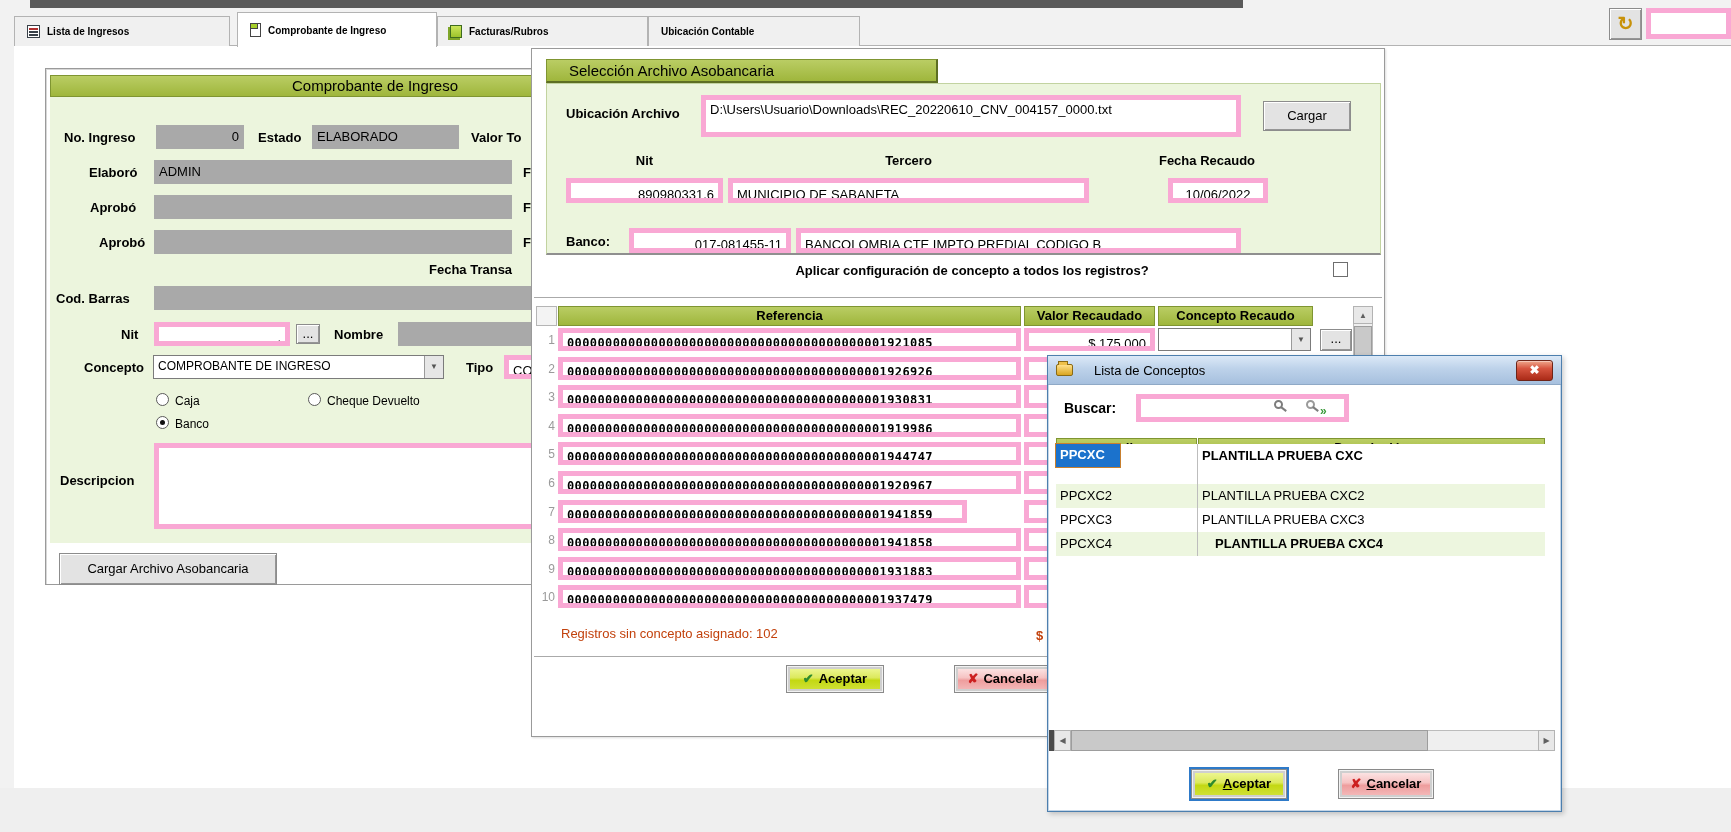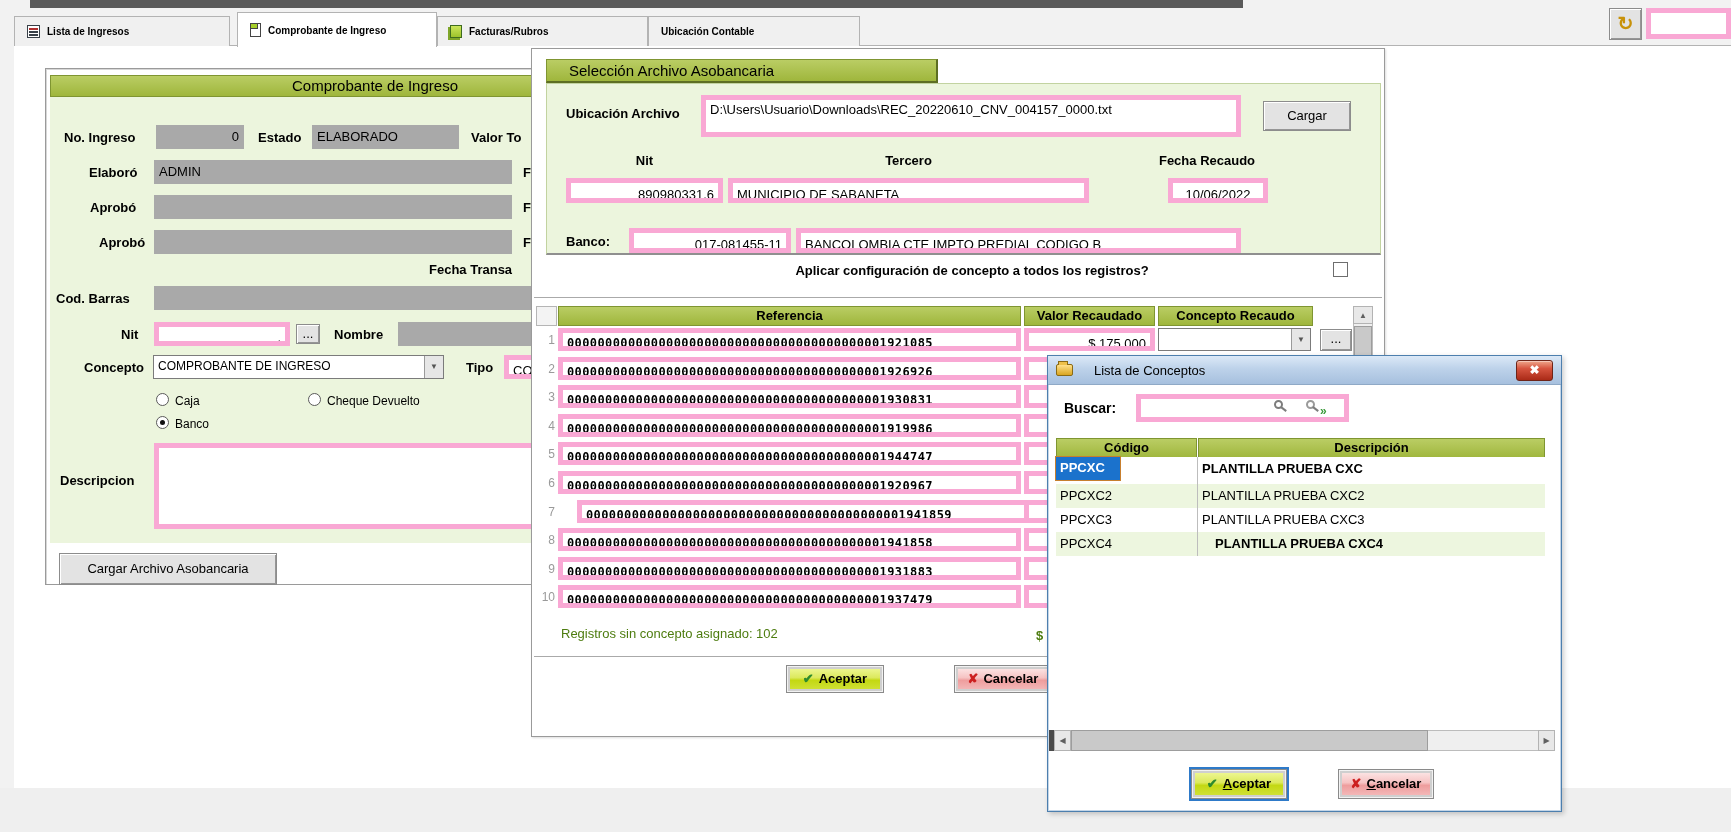--- a/index.html
+++ b/index.html
@@ -1,20 +1,20 @@
 <!DOCTYPE html>
 <html><head>
 <meta charset="utf-8">
 <style>
   *{box-sizing:border-box;margin:0;padding:0}
   body{background:#dcdcdc;font-family:"Liberation Sans",sans-serif}
   .stage{position:relative;width:1731px;height:832px;background:#f2f2f2;overflow:hidden;font-family:"Liberation Sans",sans-serif;color:#000}
   .abs{position:absolute}
   .lbl{position:absolute;font-weight:bold;font-size:13px;white-space:nowrap;color:#000}
-  .txt{position:absolute;font-size:13px;white-space:nowrap;color:#4d7c0f}
+  .txt{position:absolute;font-size:13px;white-space:nowrap;color:#c2410c}
   .gray-in{position:absolute;background:#a9a9a9;font-size:13px;line-height:23px;padding:0 5px;overflow:hidden;white-space:nowrap}
   .white-in{position:absolute;background:#fff;border:5px solid #f9a8d4;font-size:13px;line-height:21px;padding:0 4px;overflow:hidden;white-space:nowrap}
   .btn{position:absolute;background:#e3e3e3;border:1px solid #8c8c8c;box-shadow:inset 1px 1px 0 #ffffff,inset -1px -1px 0 #969696;font-size:13px;text-align:center;color:#000;cursor:default}
   .green-bar{position:absolute;background:linear-gradient(#bACD64,#9fb63c);border:1px solid #7f9531;font-weight:normal;font-size:15px;text-align:center;color:#000;line-height:20px}
   .green-tab{text-align:left;padding-left:22px;border-right:2px solid #5d6e23;border-bottom:2px solid #5d6e23}
   .panel-green{position:absolute;background:#ecf5dd;border:1px solid #c2d3a0;border-bottom:2px solid #8f8f8f}
   .sunken{position:absolute;background:#fff;border:1px solid #9a9a9a;box-shadow:inset 1px 1px 0 #d7d7d7}
   .radio{position:absolute;width:13px;height:13px;border:1px solid #5a5a5a;border-radius:50%;background:#fff}
   .radio.sel::after{content:"";position:absolute;left:3px;top:3px;width:5px;height:5px;border-radius:50%;background:#111}
   .rlab{position:absolute;font-size:12px;white-space:nowrap}
@@ -219,21 +219,21 @@
         <div class="btn" style="left: 788px; top: 394px; width: 32px; height: 22px; line-height: 18px;">...</div>
         <div class="rownum" style="left: 2px; top: 427px; width: 21px;">6</div>
         <div class="white-in ref-in" style="left: 26px; top: 422px; width: 463px; height: 23px;">000000000000000000000000000000000000000001920967</div>
         <div class="white-in valcell" style="left: 492px; top: 422px; width: 131px; height: 23px;"></div>
         <div class="combo" style="left: 626px; top: 422px; width: 153px; height: 23px;">
           <div class="cb-btn">▼</div>
           <div class="cb-txt"></div>
         </div>
         <div class="btn" style="left: 788px; top: 423px; width: 32px; height: 22px; line-height: 18px;">...</div>
         <div class="rownum" style="left: 2px; top: 456px; width: 21px;">7</div>
-        <div class="white-in ref-in" style="left: 26px; top: 451px; width: 463px; height: 23px; margin-left: 19px;">000000000000000000000000000000000000000001941859</div>
+        <div class="white-in ref-in" style="left: 26px; top: 451px; width: 409px; height: 23px;">000000000000000000000000000000000000000001941859</div>
         <div class="white-in valcell" style="left: 492px; top: 451px; width: 131px; height: 23px;"></div>
         <div class="combo" style="left: 626px; top: 451px; width: 153px; height: 23px;">
           <div class="cb-btn">▼</div>
           <div class="cb-txt"></div>
         </div>
         <div class="btn" style="left: 788px; top: 452px; width: 32px; height: 22px; line-height: 18px;">...</div>
         <div class="rownum" style="left: 2px; top: 484px; width: 21px;">8</div>
         <div class="white-in ref-in" style="left: 26px; top: 479px; width: 463px; height: 23px;">000000000000000000000000000000000000000001941858</div>
         <div class="white-in valcell" style="left: 492px; top: 479px; width: 131px; height: 23px;"></div>
         <div class="combo" style="left: 626px; top: 479px; width: 153px; height: 23px;">
@@ -283,21 +283,21 @@
     <div class="lbl" style="left:16px;top:44px;font-size:14px">Buscar:</div>
     <div class="white-in" style="left:88px;top:38px;width:213px;height:28px"></div>
     <span class="mag" style="left:226px;top:44px"></span>
     <span class="mag" style="left:258px;top:44px;border-color:#9a9a9a"></span>
     <span class="abs" style="left:272px;top:48px;color:#3a9a3a;font-weight:bold;font-size:12px">»</span>
 
     <div class="hdrcell" style="left:8px;top:82px;width:141px;height:21px">Código</div>
     <div class="hdrcell" style="left:150px;top:82px;width:347px;height:21px">Descripción</div>
 
     <div>
-        <div class="crow" style="left: 8px; top: 101px; width: 489px; height: 40px; background: rgb(255, 255, 255);">
+        <div class="crow" style="left: 8px; top: 88px; width: 489px; height: 40px; background: rgb(255, 255, 255);">
           <div class="sel-code">PPCXC</div>
           <div style="position: absolute; left: 146px; top: 4px; font-weight: bold; white-space: nowrap;">PLANTILLA PRUEBA CXC</div>
         </div>
         <div class="crow" style="left: 8px; top: 128px; width: 489px; height: 24px; background: rgb(237, 246, 223);">
           <div style="position: absolute; left: 4px; top: 4px;">PPCXC2</div>
           <div style="position: absolute; left: 146px; top: 4px; font-weight: normal; white-space: nowrap;">PLANTILLA PRUEBA CXC2</div>
         </div>
         <div class="crow" style="left: 8px; top: 152px; width: 489px; height: 24px; background: rgb(255, 255, 255);">
           <div style="position: absolute; left: 4px; top: 4px;">PPCXC3</div>
           <div style="position: absolute; left: 146px; top: 4px; font-weight: normal; white-space: nowrap;">PLANTILLA PRUEBA CXC3</div>

